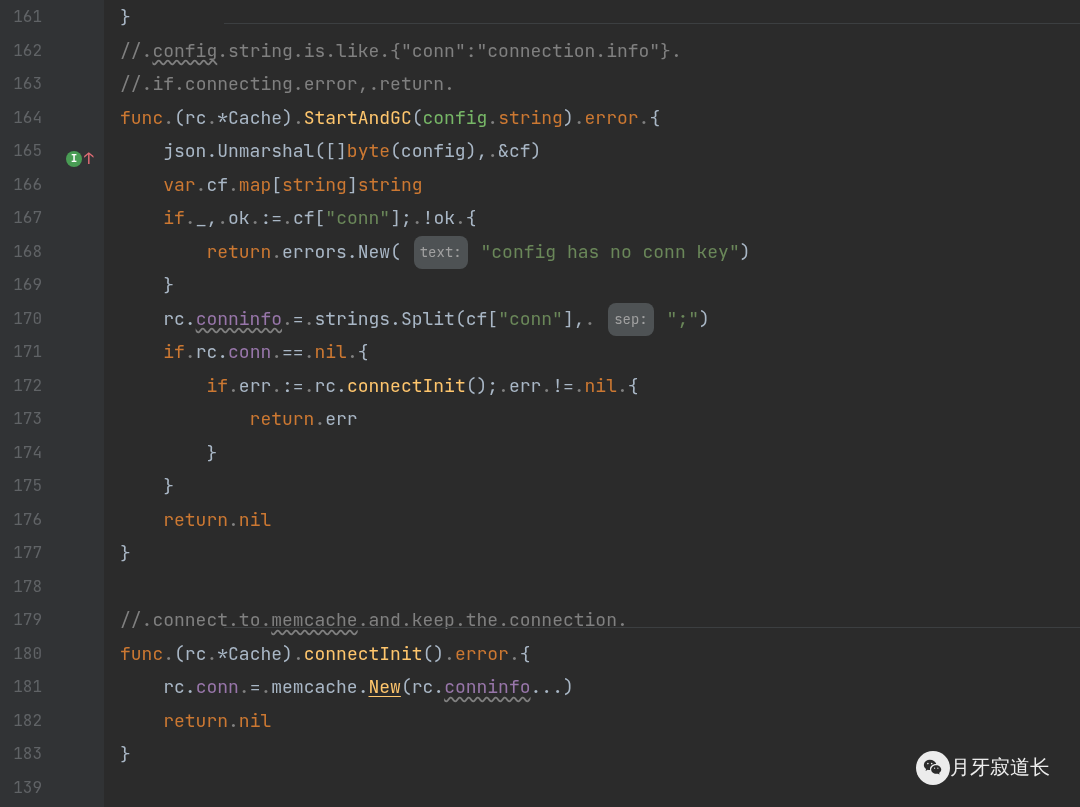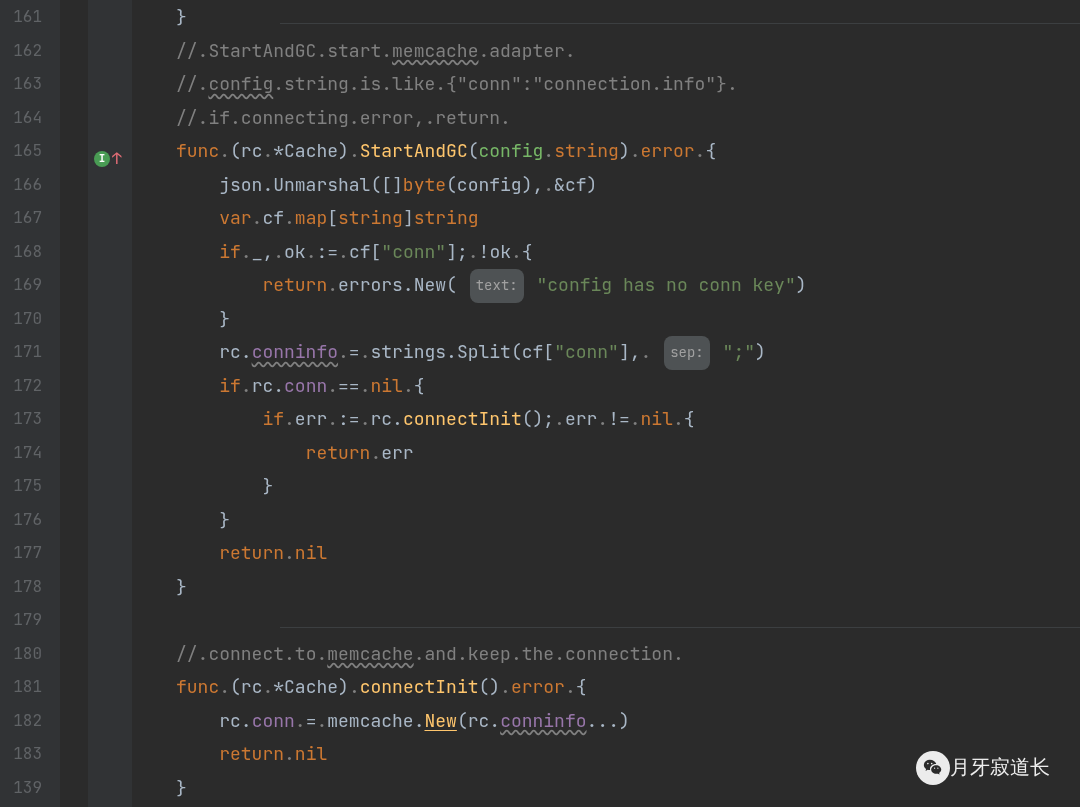--- a/index.html
+++ b/index.html
@@ -1,17 +1,17 @@
 <!DOCTYPE html>
 <html><head>
 <meta charset="utf-8">
 <style>
   html,body{margin:0;padding:0;width:1080px;height:807px;background:#2b2b2b;overflow:hidden;}
   body{font-family:"JetBrains Mono","Consolas","Menlo",monospace;font-size:18px;line-height:33.5px;}
-  .editor{display:flex;height:100%;gap:28px;}
+  .editor{display:flex;height:100%;}
   .gutter{flex:0 0 60px;background:#313335;color:#606366;text-align:right;padding-top:0;user-select:none;}
   .gutter .ln{padding-right:18px;height:33.5px;font-size:16px;line-height:33.5px;}
   .markers{flex:0 0 44px;background:#313335;position:relative;}
   .marker{position:absolute;left:6px;display:flex;align-items:center;gap:2px;}
   .badge{width:16px;height:16px;border-radius:50%;background:#499c54;color:#fff;font-size:11px;display:flex;align-items:center;justify-content:center;font-weight:bold;}
   .arrow-up{color:#e06c75;font-size:16px;font-weight:bold;}
   .code{flex:1 1 auto;position:relative;padding:0 16px 0 16px;color:#a9b7c6;}
   .row{height:33.5px;white-space:pre;font-variant-ligatures:none;} 
   
   .kw{color:#cc7832;}     
@@ -68,21 +68,20 @@
       <span class="badge">I</span>
       <span class="arrow-up">↑</span>
     </div>
   </div>
   <div class="code">
     <div class="hr-top"></div>
     <div class="hr-bot"></div>
 
     <div class="row"><span class="op">}</span></div>
 
-    <div class="row"><span class="cmt"><span>//</span><span class="dot">.</span><span>StartAndGC</span><span class="dot">.</span><span>start</span><span class="dot">.</span><span class="wavy">memcache</span><span class="dot">.</span><span>adapter.</span></span></div>
 
     <div class="row"><span class="cmt"><span>//</span><span class="dot">.</span><span class="wavy">config</span><span class="dot">.</span><span>string</span><span class="dot">.</span><span>is</span><span class="dot">.</span><span>like</span><span class="dot">.</span><span>{"conn":"connection</span><span class="dot">.</span><span>info"}.</span></span></div>
 
     <div class="row"><span class="cmt"><span>//</span><span class="dot">.</span><span>if</span><span class="dot">.</span><span>connecting</span><span class="dot">.</span><span>error,</span><span class="dot">.</span><span>return.</span></span></div>
 
     <div class="row"><span class="kw">func</span><span class="dot">.</span><span class="op">(</span><span class="id">rc</span><span class="dot">.</span><span class="op">*</span><span class="id">Cache</span><span class="op">)</span><span class="dot">.</span><span class="fname">StartAndGC</span><span class="op">(</span><span class="param">config</span><span class="dot">.</span><span class="kw">string</span><span class="op">)</span><span class="dot">.</span><span class="kw">error</span><span class="dot">.</span><span class="op">{</span></div>
 
     <div class="row">    <span class="id">json</span><span class="op">.</span><span class="id">Unmarshal</span><span class="op">([]</span><span class="kw">byte</span><span class="op">(</span><span class="id">config</span><span class="op">),</span><span class="dot">.</span><span class="op">&amp;</span><span class="id">cf</span><span class="op">)</span></div>
 
     <div class="row">    <span class="kw">var</span><span class="dot">.</span><span class="id">cf</span><span class="dot">.</span><span class="kw">map</span><span class="op">[</span><span class="kw">string</span><span class="op">]</span><span class="kw">string</span></div>

